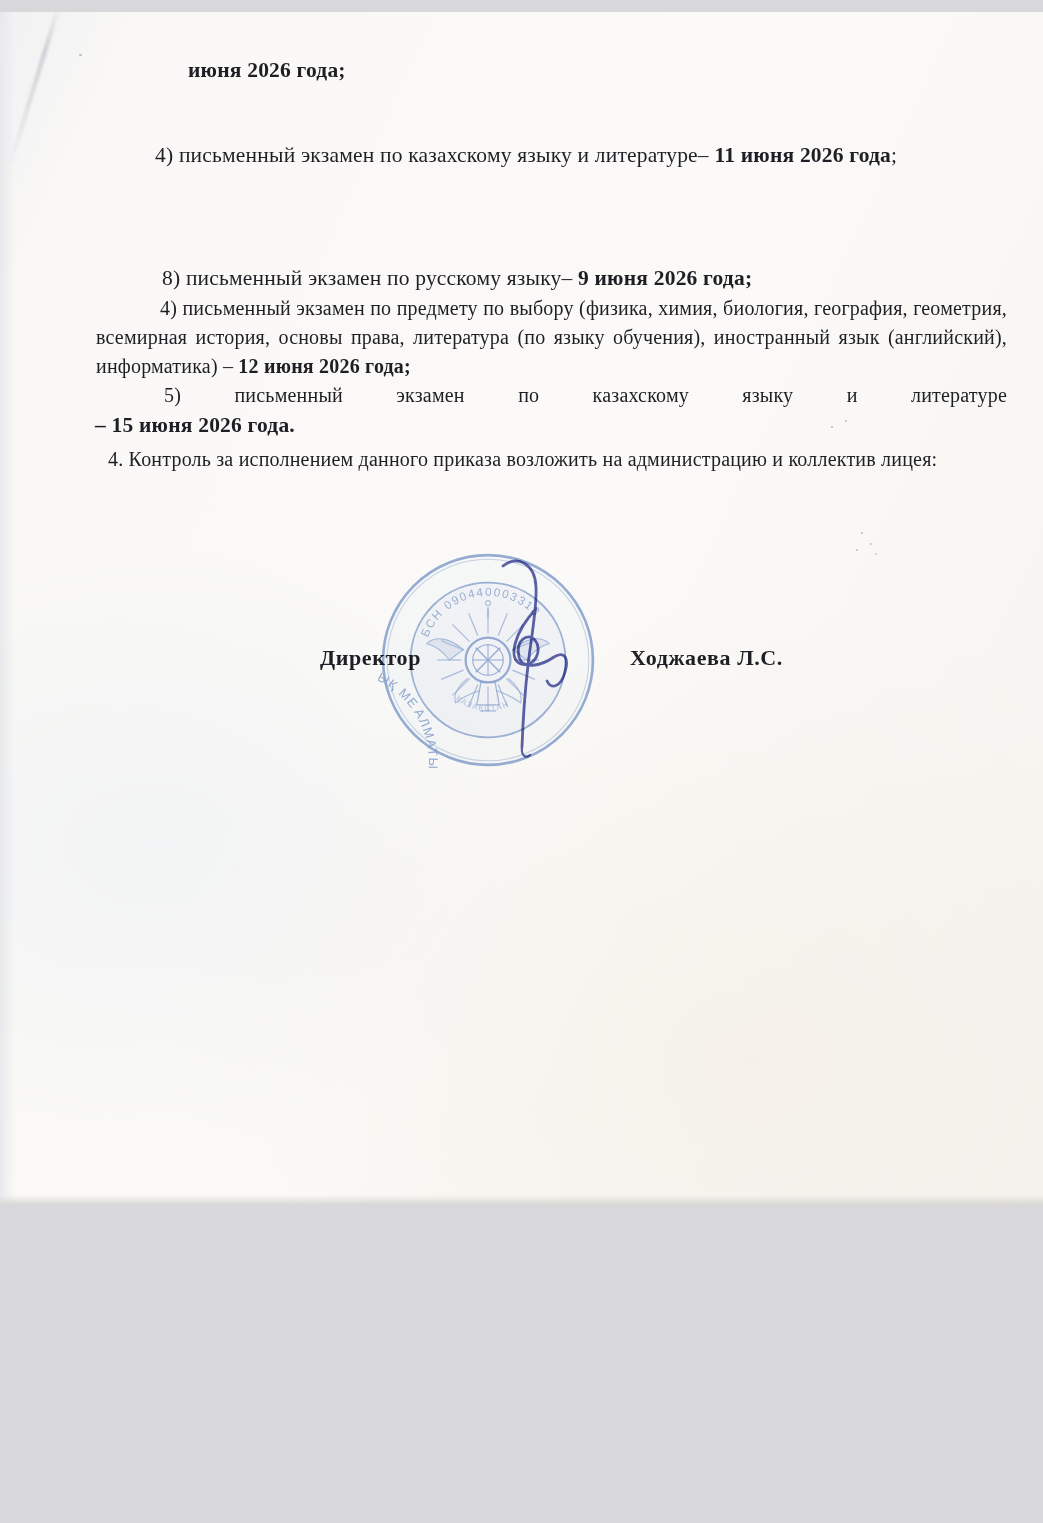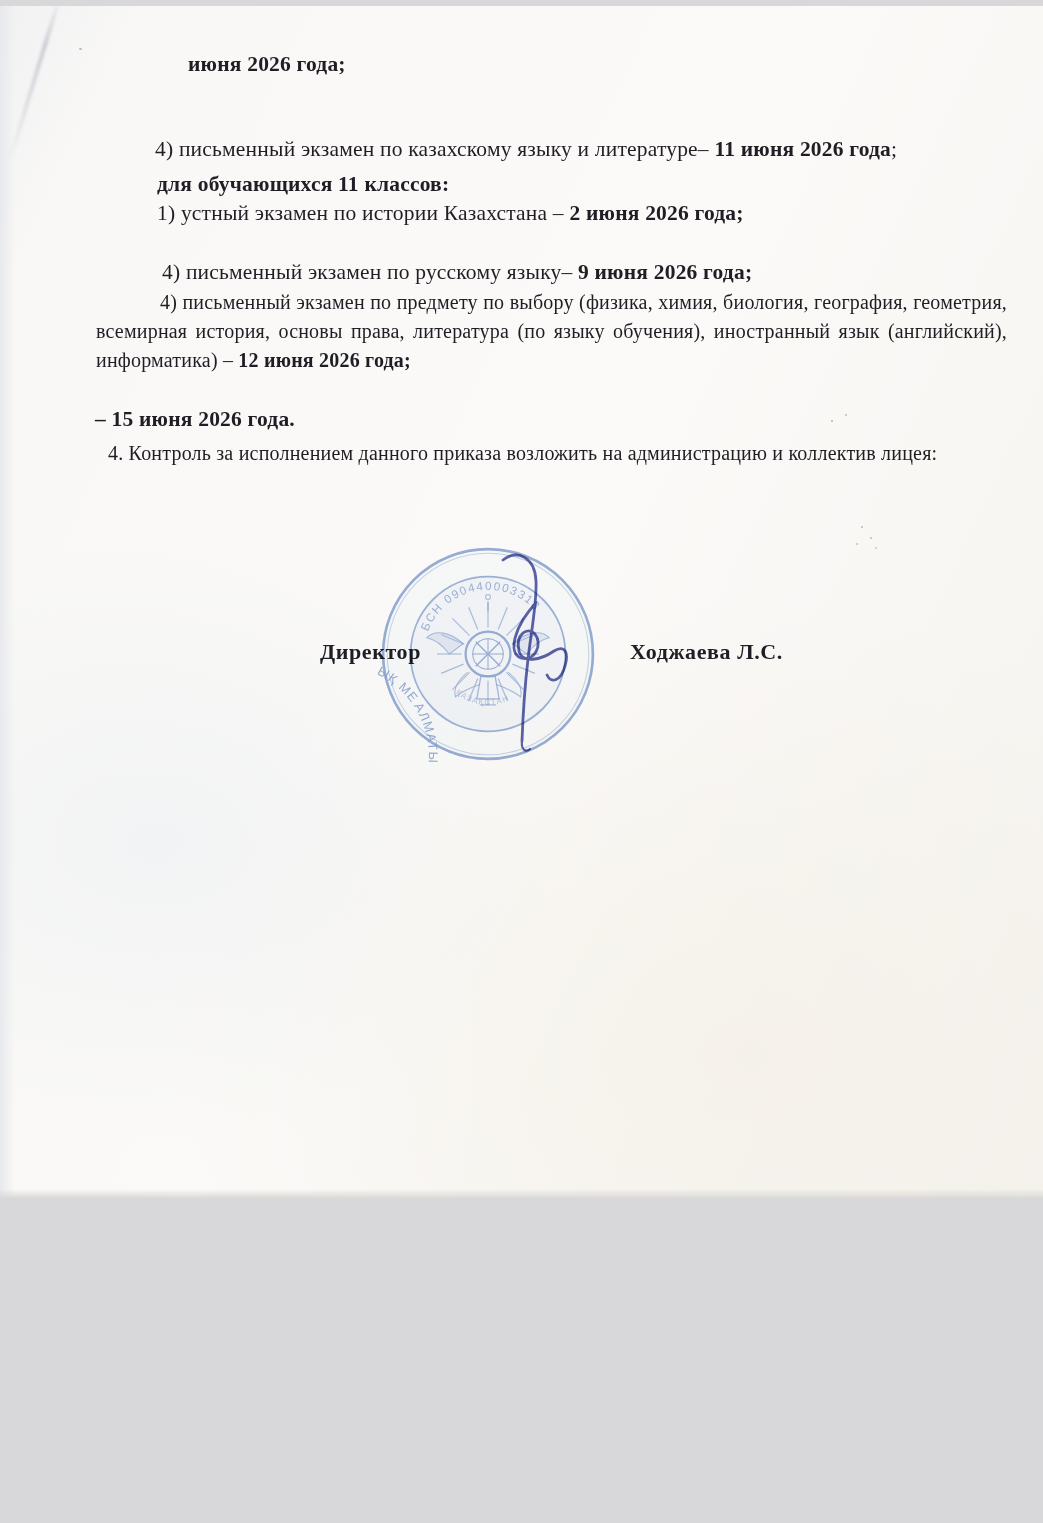--- a/index.html
+++ b/index.html
@@ -1,19 +1,19 @@
 <!DOCTYPE html>
 <html><head>
 <meta charset="utf-8">
 <style>
   html,body { margin:0; padding:0; background:#d8d8da; }
   .page {
     position:relative;
     width:1043px; height:1192px;
-    margin:6px auto;
+    margin:12px auto;
     overflow:hidden;
     font-family:"Liberation Serif","DejaVu Serif",serif;
     color:#1e1e24;
     background:
       radial-gradient(ellipse 900px 700px at 72% 88%, rgba(243,237,227,.55), rgba(243,237,227,0) 65%),
       radial-gradient(ellipse 700px 500px at 15% 70%, rgba(232,236,240,.45), rgba(232,236,240,0) 60%),
       linear-gradient(115deg, #f1f1f3 0%, #f9f8f6 9%, #fbfaf8 52%, #f5f3ef 100%);
   }
   .edge-left {
     position:absolute; left:0; top:0; bottom:0; width:15px;
@@ -84,29 +84,28 @@
   <div class="speck" style="left:861px; top:520px; width:2px; height:2px; opacity:.55;"></div>
   <div class="speck" style="left:870px; top:531px; width:2px; height:2px; opacity:.5;"></div>
   <div class="speck" style="left:856px; top:537px; width:2px; height:2px; opacity:.45;"></div>
   <div class="speck" style="left:875px; top:541px; width:2px; height:2px; opacity:.4;"></div>
 
   <p class="ln bold-line" style="left:188px; top:44px;">июня 2026 года;</p>
 
 
   <p class="ln" style="left:155px; top:129px;"><span>4) письменный экзамен по казахскому языку и литературе– </span><b>11 июня 2026 года</b><span>;</span></p>
 
-  <p class="ln bold-line" style="left:157px; top:164px;">для обучающихся 11  классов:</p>
-
-  <p class="ln" style="left:157px; top:193px;"><span>1) устный экзамен по истории Казахстана – </span><b>2 июня 2026 года;</b></p>
 
 
-  <p class="ln" style="left:162px; top:252px;"><span>4)  письменный экзамен по русскому языку– </span><b>9 июня 2026 года;</b></p>
+
+  <p class="ln" style="left:162px; top:252px;"><span>8)  письменный экзамен по русскому языку– </span><b>9 июня 2026 года;</b></p>
 
   <p class="para" style="left:96px; top:282px; width:911px; text-indent:64px;"><span>4)  письменный экзамен по предмету по выбору (физика, химия, биология, география, геометрия, всемирная история, основы права, литература (по языку обучения), иностранный язык (английский), информатика) – </span><b>12 июня 2026 года;</b></p>
 
+  <p class="para just-last" style="left:96px; top:369px; width:911px; text-indent:68px;"><span>5) письменный экзамен по казахскому языку и литературе</span></p>
 
   <p class="ln bold-line" style="left:95px; top:399px;">– 15 июня 2026 года.</p>
 
   <p class="para" style="left:108px; top:431px; width:899px; line-height:33px;">4. Контроль за исполнением данного приказа возложить на администрацию и коллектив лицея:</p>
 
   <span class="sig-row-label" style="left:320px; top:633px;">Директор</span>
   <span class="sig-row-label" style="left:630px; top:633px;">Ходжаева Л.С.</span>
 
   <svg class="stamp" viewBox="0 0 216 216">
     <defs>

